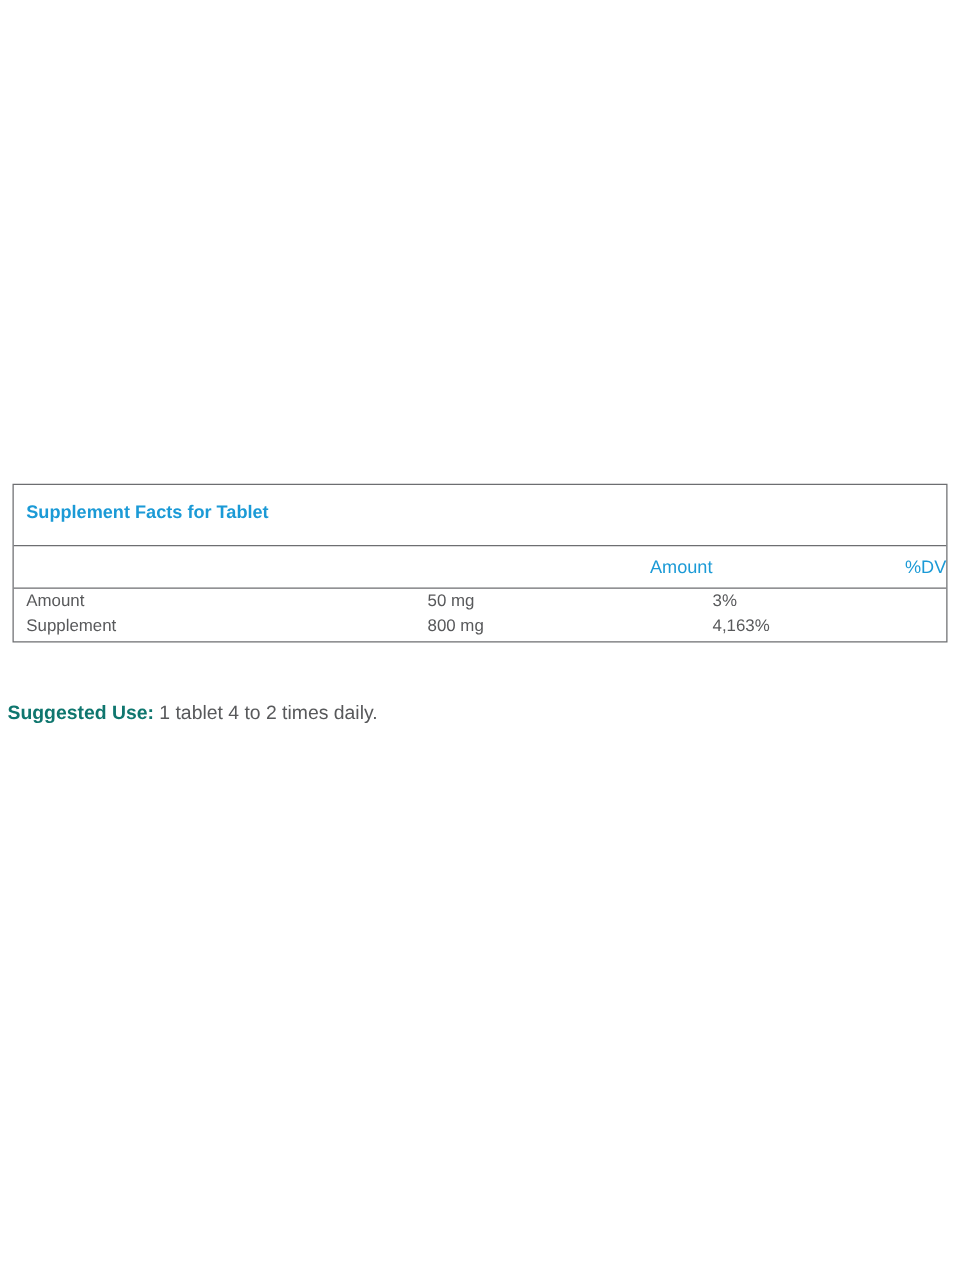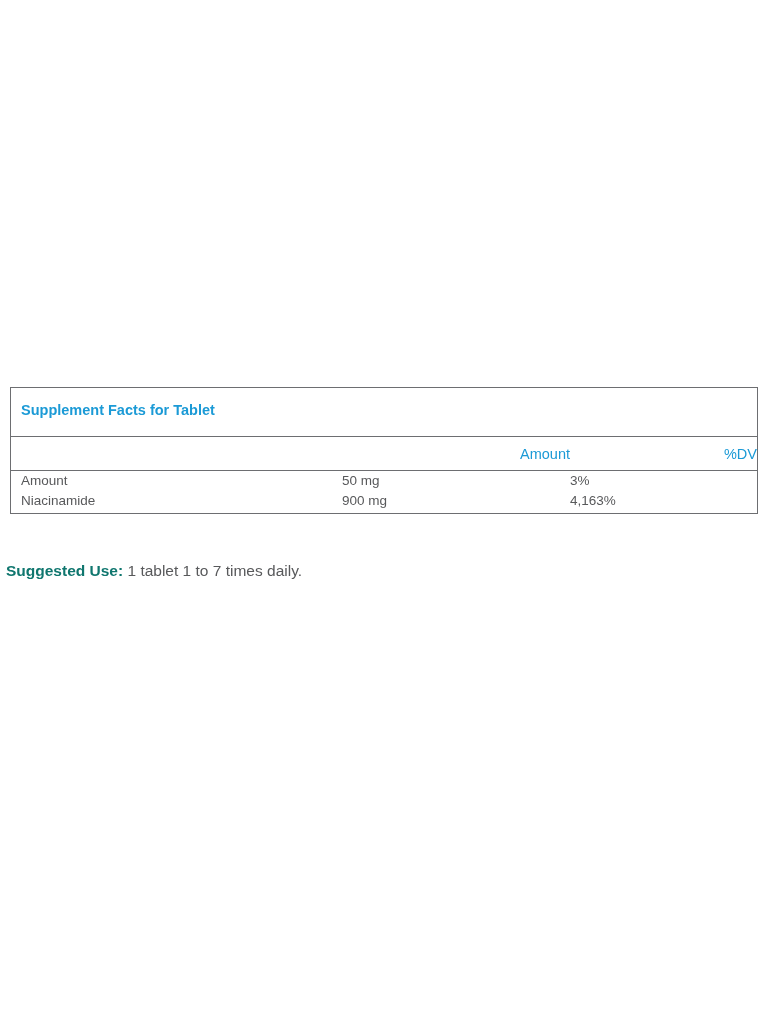--- a/index.html
+++ b/index.html
@@ -152,29 +152,29 @@
           <col class="c2">
           <col class="c3">
         </colgroup>
         <tbody>
           <tr>
             <td class="col-name">Amount</td>
             <td>50 mg</td>
             <td>3%</td>
           </tr>
           <tr>
-            <td class="col-name">Niacinamide</td>
-            <td>900 mg</td>
+            <td class="col-name">Supplement</td>
+            <td>800 mg</td>
             <td>4,163%</td>
           </tr>
         </tbody>
       </table>
     </div>
 
   </div>
 
   <div class="para para-use">
     <span class="lead">Suggested Use:</span>
-    <span>1 tablet 1 to 7 times daily.</span>
+    <span>1 tablet 4 to 2 times daily.</span>
   </div>
 
 
 </div>
 
 </body></html>

